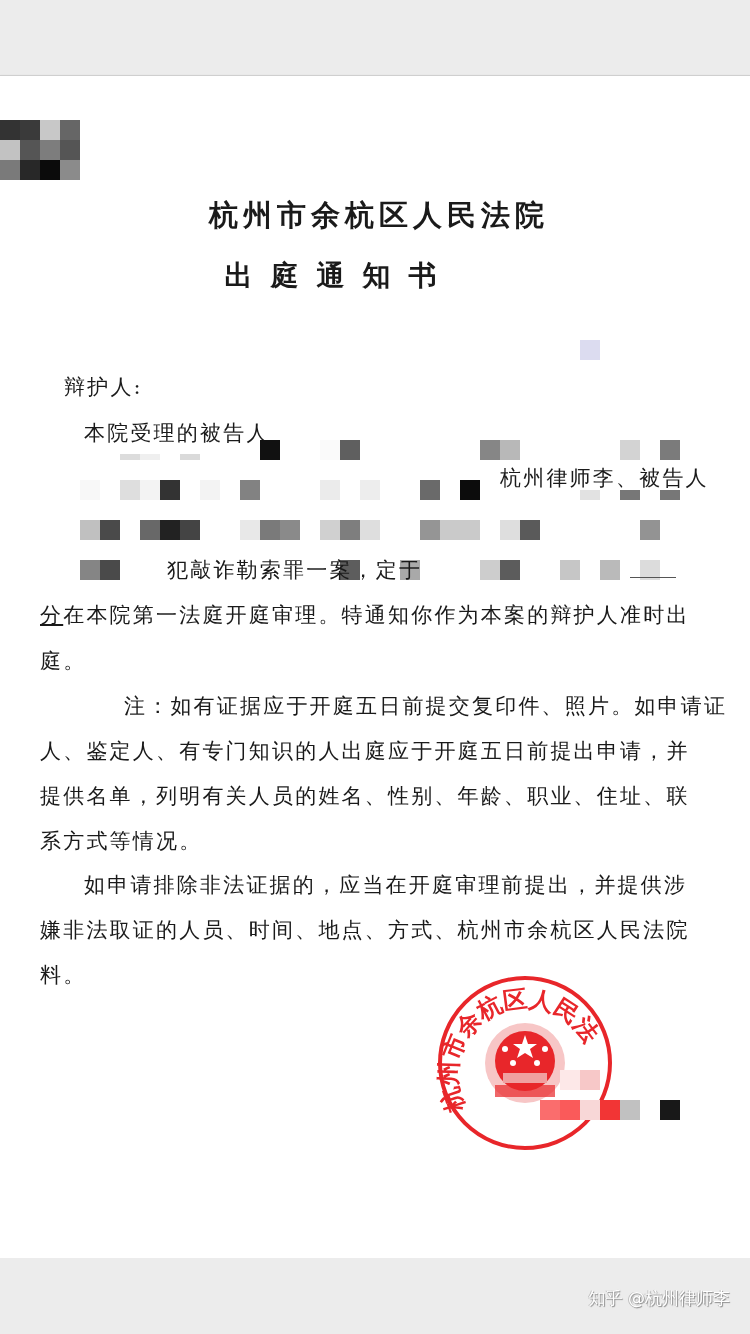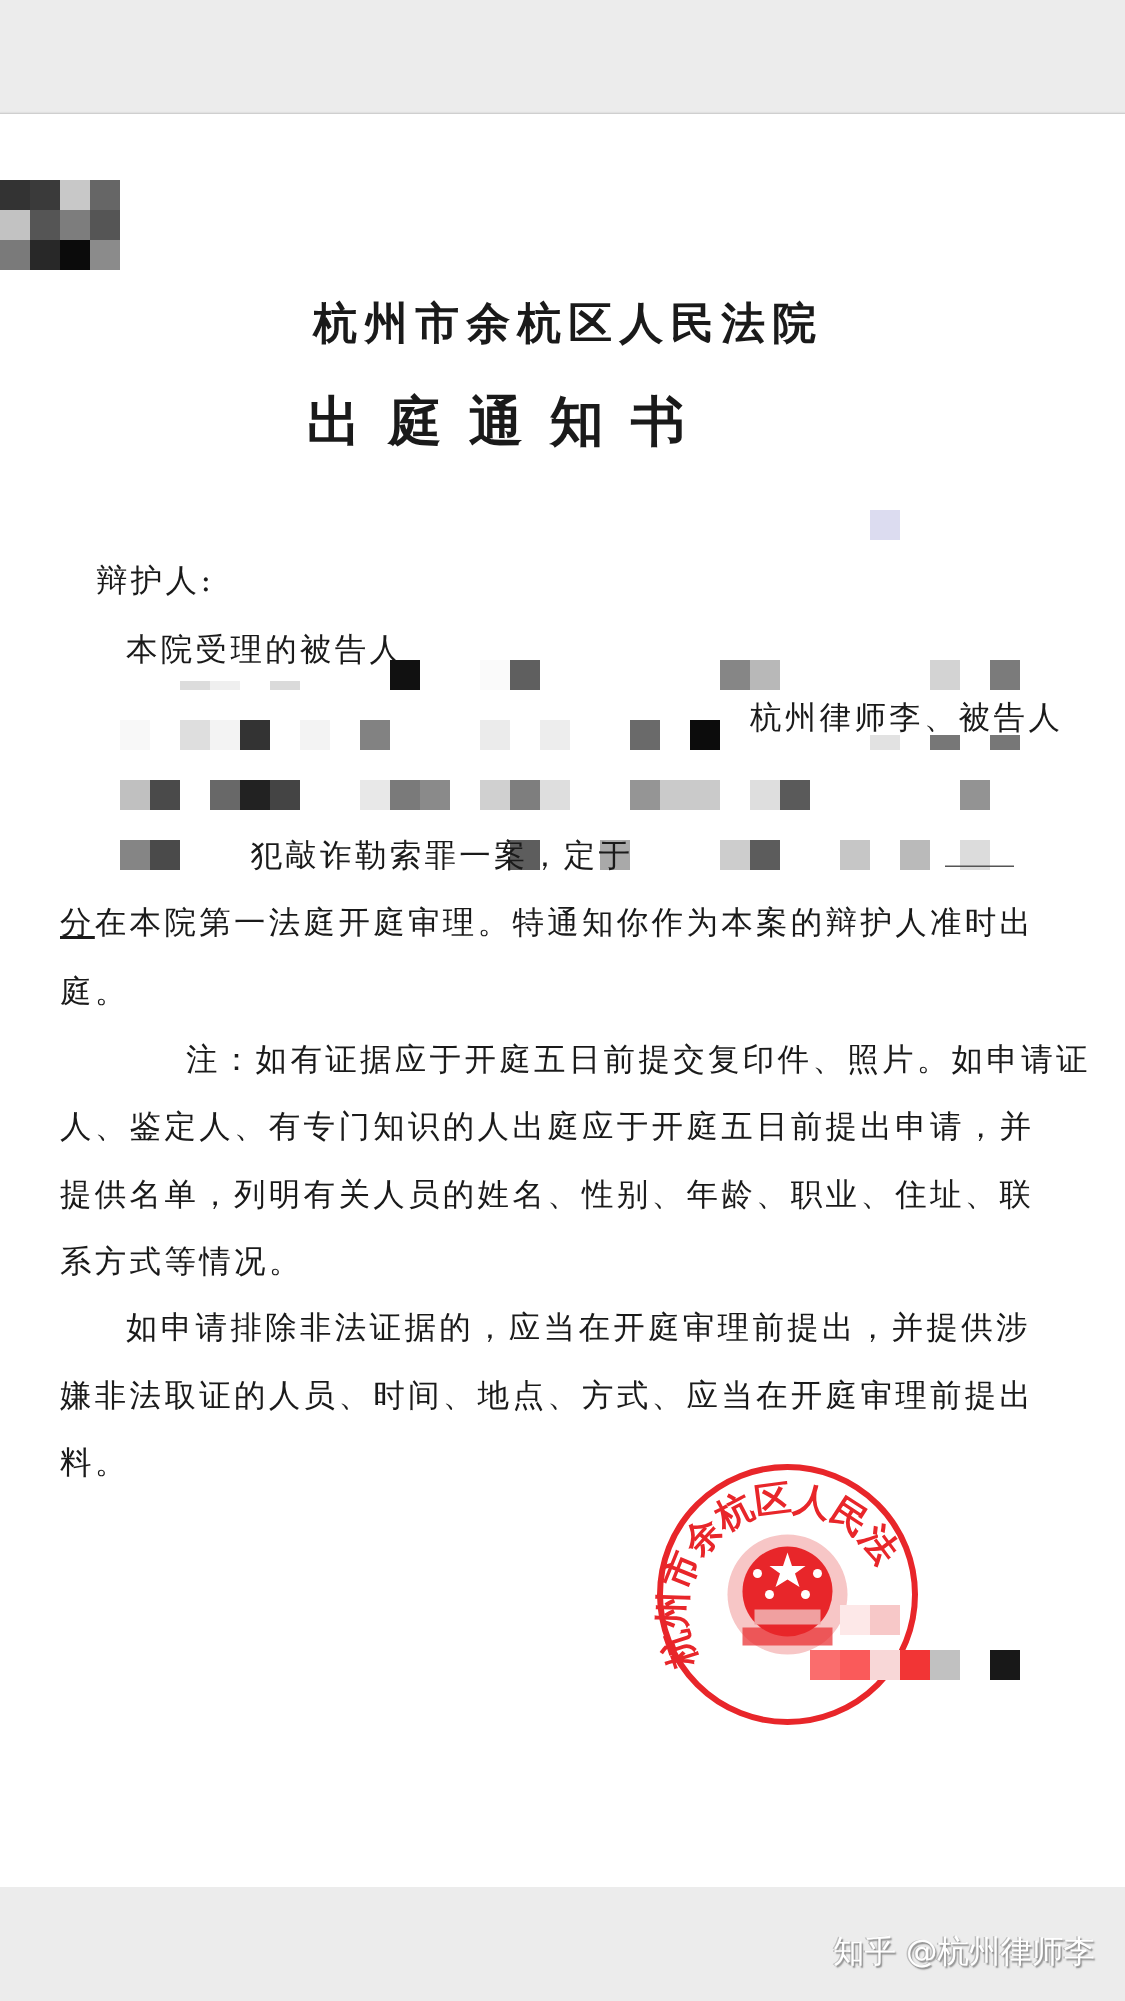--- a/index.html
+++ b/index.html
@@ -19,32 +19,32 @@
       border-top: 1px solid #cfcfcf;
       box-shadow: 0 1px 2px rgba(0,0,0,0.18);
     }
     .bottom-bar {
       position: absolute; left: 0; top: 1258px; width: 750px; height: 76px;
       background: #ececec;
     }
     .watermark {
       position: absolute; right: 20px; top: 1287px;
       font-family: "DejaVu Sans", "Liberation Sans", sans-serif;
-      font-size: 21px; color: #ffffff; letter-spacing: 0px;
+      font-size: 17px; color: #ffffff; letter-spacing: 0px;
       text-shadow: 1px 1px 1px #8a8a8a, -1px 0 0 #bdbdbd;
       margin-left: 40px;
     }
     .court-name {
       position: absolute; left: 0; width: 750px; top: 196px;
       text-align: center; font-size: 29px; font-weight: bold; letter-spacing: 5px;
       padding-left: 8px; box-sizing: border-box;
     }
     .doc-title {
       position: absolute; left: 0; width: 667px; top: 257px;
-      text-align: center; font-size: 36px; font-weight: bold; letter-spacing: 18px;
+      text-align: center; font-size: 28px; font-weight: bold; letter-spacing: 18px;
       padding-left: 12px; box-sizing: border-box;
     }
     .line {
       position: absolute; font-size: 21px; white-space: nowrap;
       letter-spacing: 2.2px; line-height: 30px;
     }
     .u { text-decoration: underline; }
     .mosaic { position: absolute; width: 20px; height: 20px; }
     .seal {
       position: absolute; left: 435px; top: 973px; width: 180px; height: 180px;
@@ -149,21 +149,21 @@
   <span class="u">分</span><span>在本院第一法庭开庭审理。特通知你作为本案的辩护人准时出</span>
 </div>
 <div class="line" style="left:40px;top:646px;">庭。</div>
 
 <div class="line" style="left:84px;top:691px;margin-left:40px;">注：如有证据应于开庭五日前提交复印件、照片。如申请证</div>
 <div class="line" style="left:40px;top:736px;">人、鉴定人、有专门知识的人出庭应于开庭五日前提出申请，并</div>
 <div class="line" style="left:40px;top:781px;">提供名单，列明有关人员的姓名、性别、年龄、职业、住址、联</div>
 <div class="line" style="left:40px;top:826px;">系方式等情况。</div>
 
 <div class="line" style="left:84px;top:870px;">如申请排除非法证据的，应当在开庭审理前提出，并提供涉</div>
-<div class="line" style="left:40px;top:915px;">嫌非法取证的人员、时间、地点、方式、应当在开庭审理前提出</div>
+<div class="line" style="left:40px;top:915px;">嫌非法取证的人员、时间、地点、方式、杭州市余杭区人民法院</div>
 <div class="line" style="left:40px;top:960px;">料。</div>
 
 <svg class="seal" viewBox="0 0 180 180">
   <circle cx="90" cy="90" r="85" fill="none" stroke="#e8262a" stroke-width="4"></circle>
   <defs>
     <path id="sealArc" d="M 30 135 A 66 66 0 1 1 150 70"></path>
   </defs>
   <text font-size="24" fill="#e8262a" font-family="DejaVu Serif, serif" font-weight="bold">
     <textPath href="#sealArc">杭州市余杭区人民法院</textPath>
   </text>

